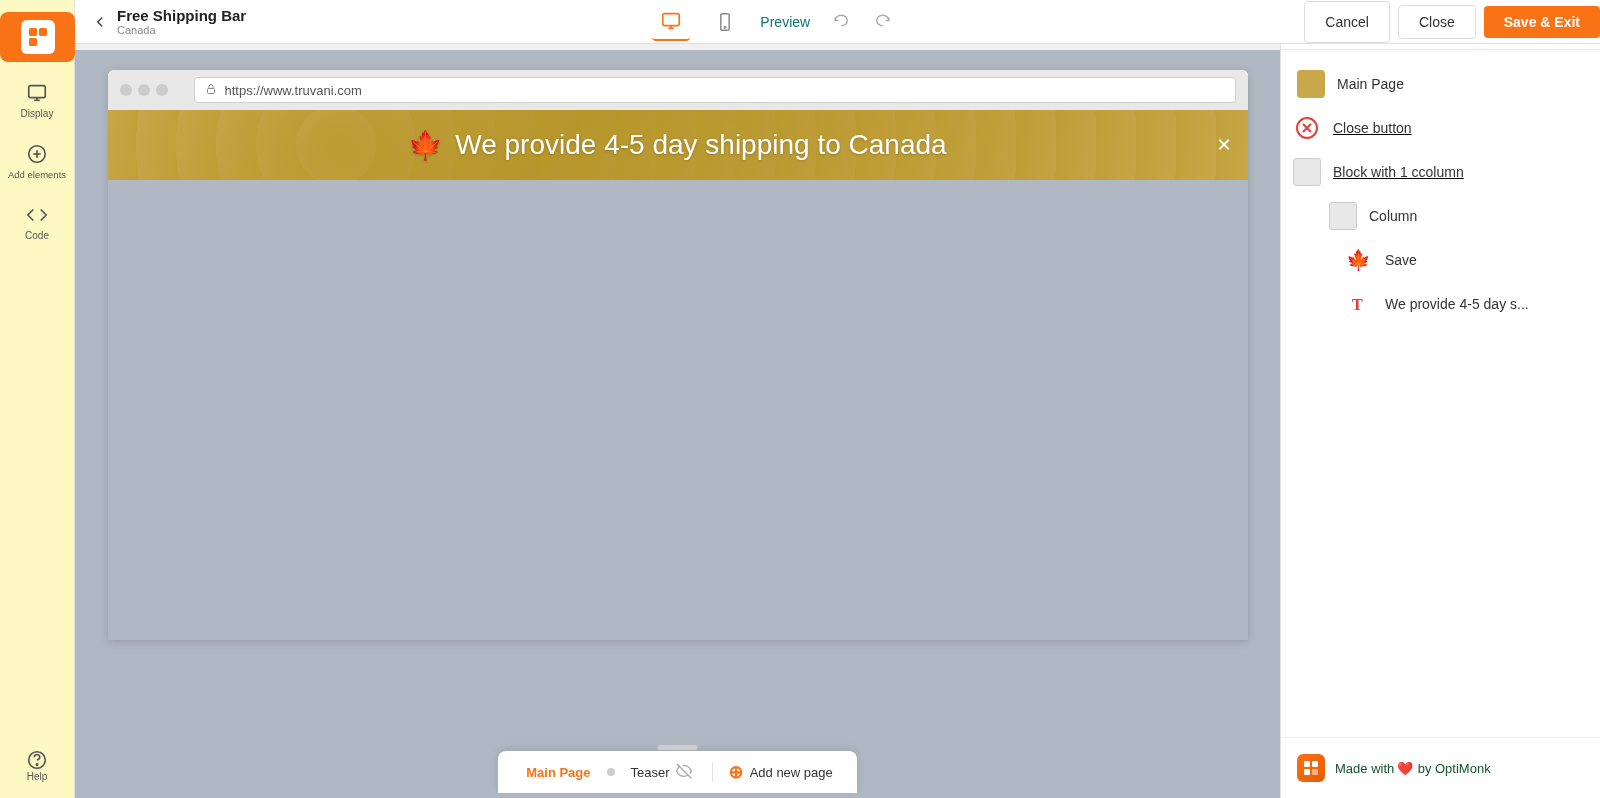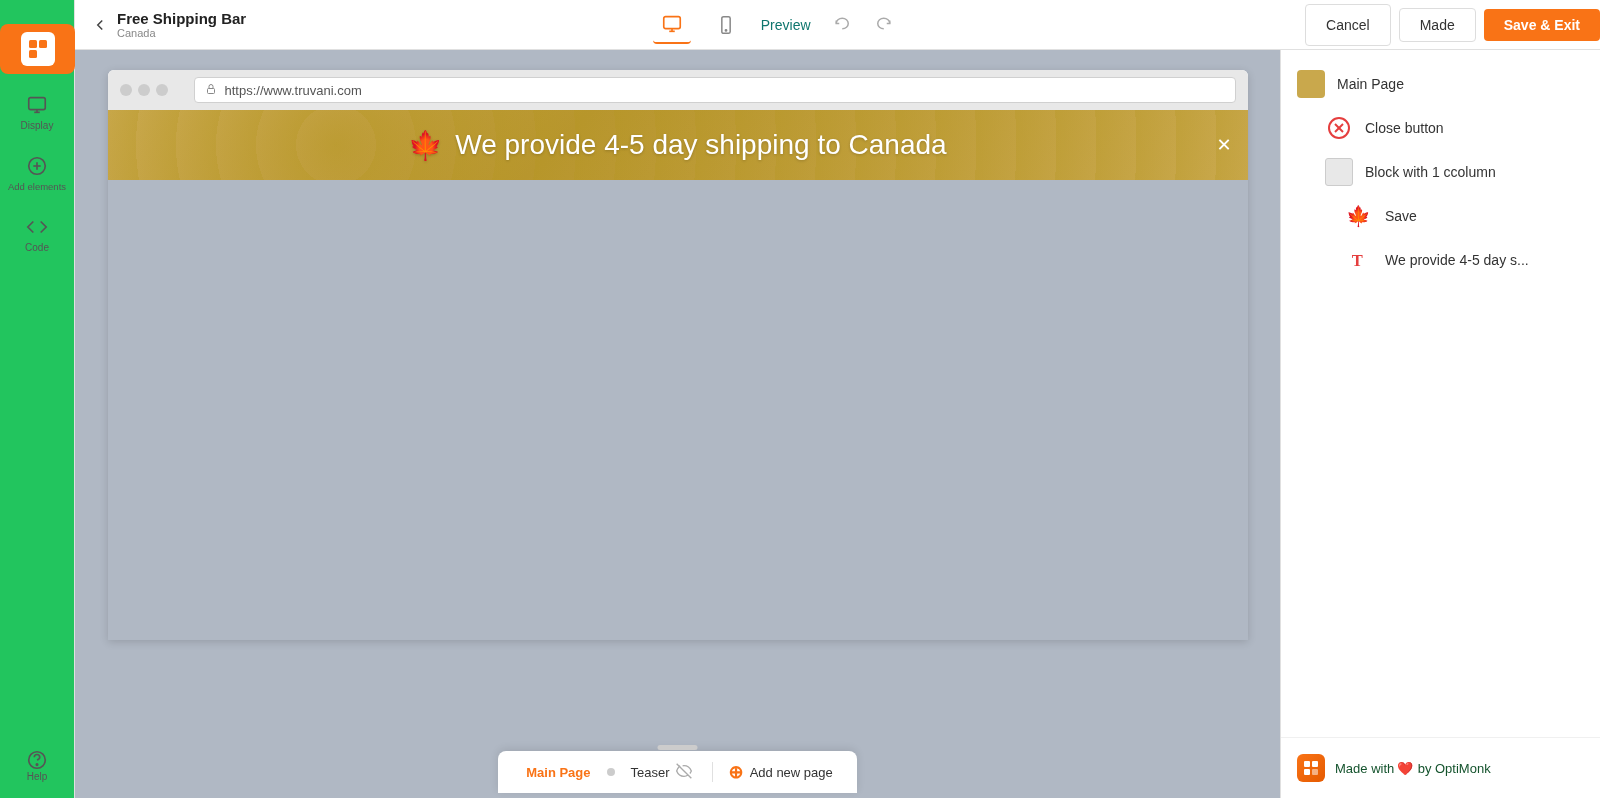--- a/index.html
+++ b/index.html
@@ -1,26 +1,26 @@
 <!DOCTYPE html>
 <html><head>
   <meta charset="utf-8">
   <style>
     * { box-sizing: border-box; margin: 0; padding: 0; }
     body { font-family: -apple-system, BlinkMacSystemFont, 'Segoe UI', sans-serif; background: #f0f0f0; display: flex; width: 1600px; height: 798px; overflow: hidden; }
 
     
     .left-sidebar {
       width: 75px;
-      background: #22c55e;
+      background: #fef9c3;
       border-right: 1px solid #e0e0e0;
       display: flex;
       flex-direction: column;
       align-items: center;
-      padding-top: 16px;
+      padding-top: 4px;
       flex-shrink: 0;
       z-index: 10;
     }
     .app-logo {
       width: 75px;
       height: 50px;
       display: flex;
       align-items: center;
       justify-content: center;
       background: #f97316;
@@ -62,21 +62,21 @@
       color: #555;
       font-size: 11px;
     }
 
     
     .top-header {
       position: absolute;
       left: 75px;
       right: 0;
       top: 0;
-      height: 50px;
+      height: 44px;
       background: #fff;
       border-bottom: 1px solid #e0e0e0;
       display: flex;
       align-items: center;
       z-index: 9;
       gap: 41px;
     }
     .header-back-section {
       display: flex;
       align-items: center;
@@ -352,21 +352,21 @@
       justify-content: center;
       font-size: 16px;
       flex-shrink: 0;
     }
     .element-icon.tan { background: #c9a84c; }
     .element-icon.grid { background: #f0f0f0; border: 1px solid #ddd; }
     .element-label {
       font-size: 14px;
       color: #333;
     }
-    .element-row-indent-1 { padding-left: 44px; }
+    .element-row-indent-1 { padding-left: 12px; text-decoration: underline; }
     .element-row-indent-2 { padding-left: 48px; }
     .element-row-indent-3 { padding-left: 64px; }
 
     .optimonk-footer {
       padding: 16px 16px;
       display: flex;
       align-items: center;
       gap: 10px;
       border-top: 1px solid #f0f0f0;
     }
@@ -487,21 +487,21 @@
         <svg width="18" height="18" viewBox="0 0 24 24" fill="none" stroke="currentColor" stroke-width="2">
           <path d="M21,10 C21,6,17.5,3,13,3 C8.5,3,5,6,5,10 C5,14,8.5,17,13,17"></path>
           <polyline points="21,6 21,10 17,10"></polyline>
         </svg>
       </div>
     </div>
   </div>
 
   <div class="header-right">
     <button class="cancel-btn">Cancel</button>
-    <button class="save-btn">Made</button>
+    <button class="save-btn">Close</button>
     <button class="save-exit-btn">Save &amp; Exit</button>
   </div>
 </div>
 
 <div class="main-area">
   <div class="browser-mock">
     <div class="browser-toolbar">
       <div class="browser-dots">
         <div class="browser-dot"></div>
         <div class="browser-dot"></div>
@@ -579,20 +579,27 @@
       <span class="element-label">Close button</span>
     </div>
 
     <div class="element-item element-row-indent-1">
       <div class="element-icon grid" style="background:#e8e8e8;border:1px solid #ccc;border-radius:3px;width:28px;height:28px;display:grid;grid-template-columns:1fr;gap:2px;padding:4px;">
         <div style="background:#bbb;border-radius:1px;"></div>
       </div>
       <span class="element-label">Block with 1 ccolumn</span>
     </div>
 
+    <div class="element-item element-row-indent-2">
+      <div class="element-icon" style="background:#e8e8e8;border:1px solid #ccc;border-radius:3px;width:28px;height:28px;display:flex;flex-direction:column;gap:2px;padding:4px;">
+        <div style="background:#bbb;border-radius:1px;flex:1;"></div>
+        <div style="background:#bbb;border-radius:1px;flex:1;"></div>
+      </div>
+      <span class="element-label">Column</span>
+    </div>
 
     <div class="element-item element-row-indent-3">
       <div class="element-icon" style="width:28px;height:28px;display:flex;align-items:center;justify-content:center;font-size:20px;">🍁</div>
       <span class="element-label">Save</span>
     </div>
 
     <div class="element-item element-row-indent-3">
       <div class="element-icon" style="width:28px;height:28px;display:flex;align-items:center;justify-content:center;">
         <svg width="22" height="22" viewBox="0 0 24 24" fill="none">
           <text x="4" y="18" font-size="18" font-weight="bold" fill="#e53e3e" font-family="serif">T</text>

